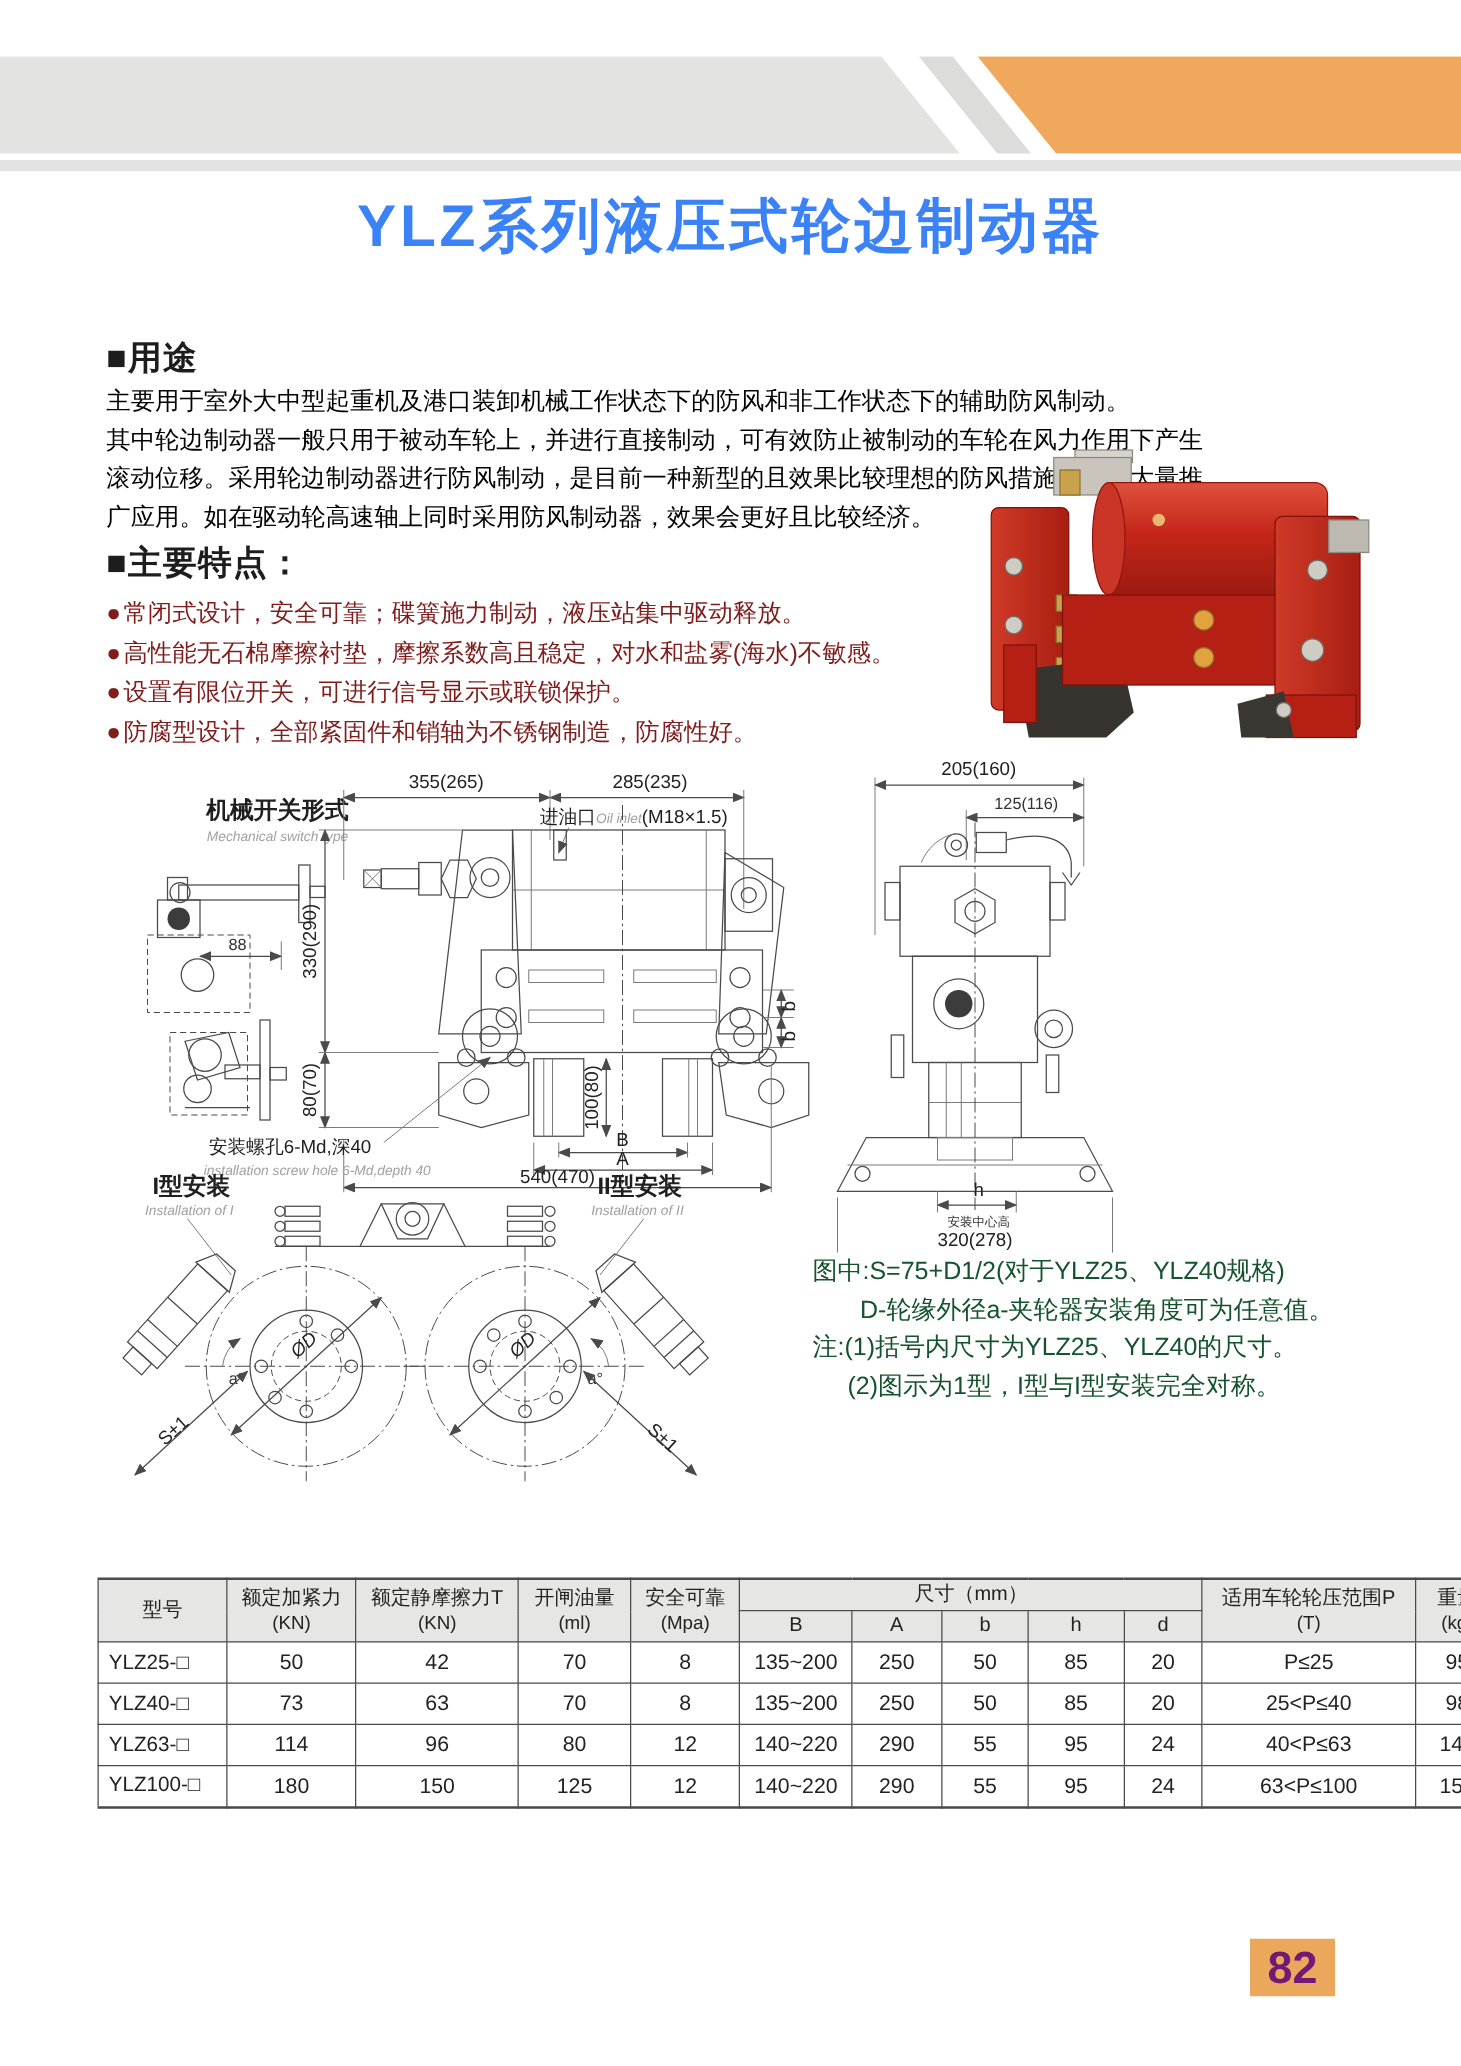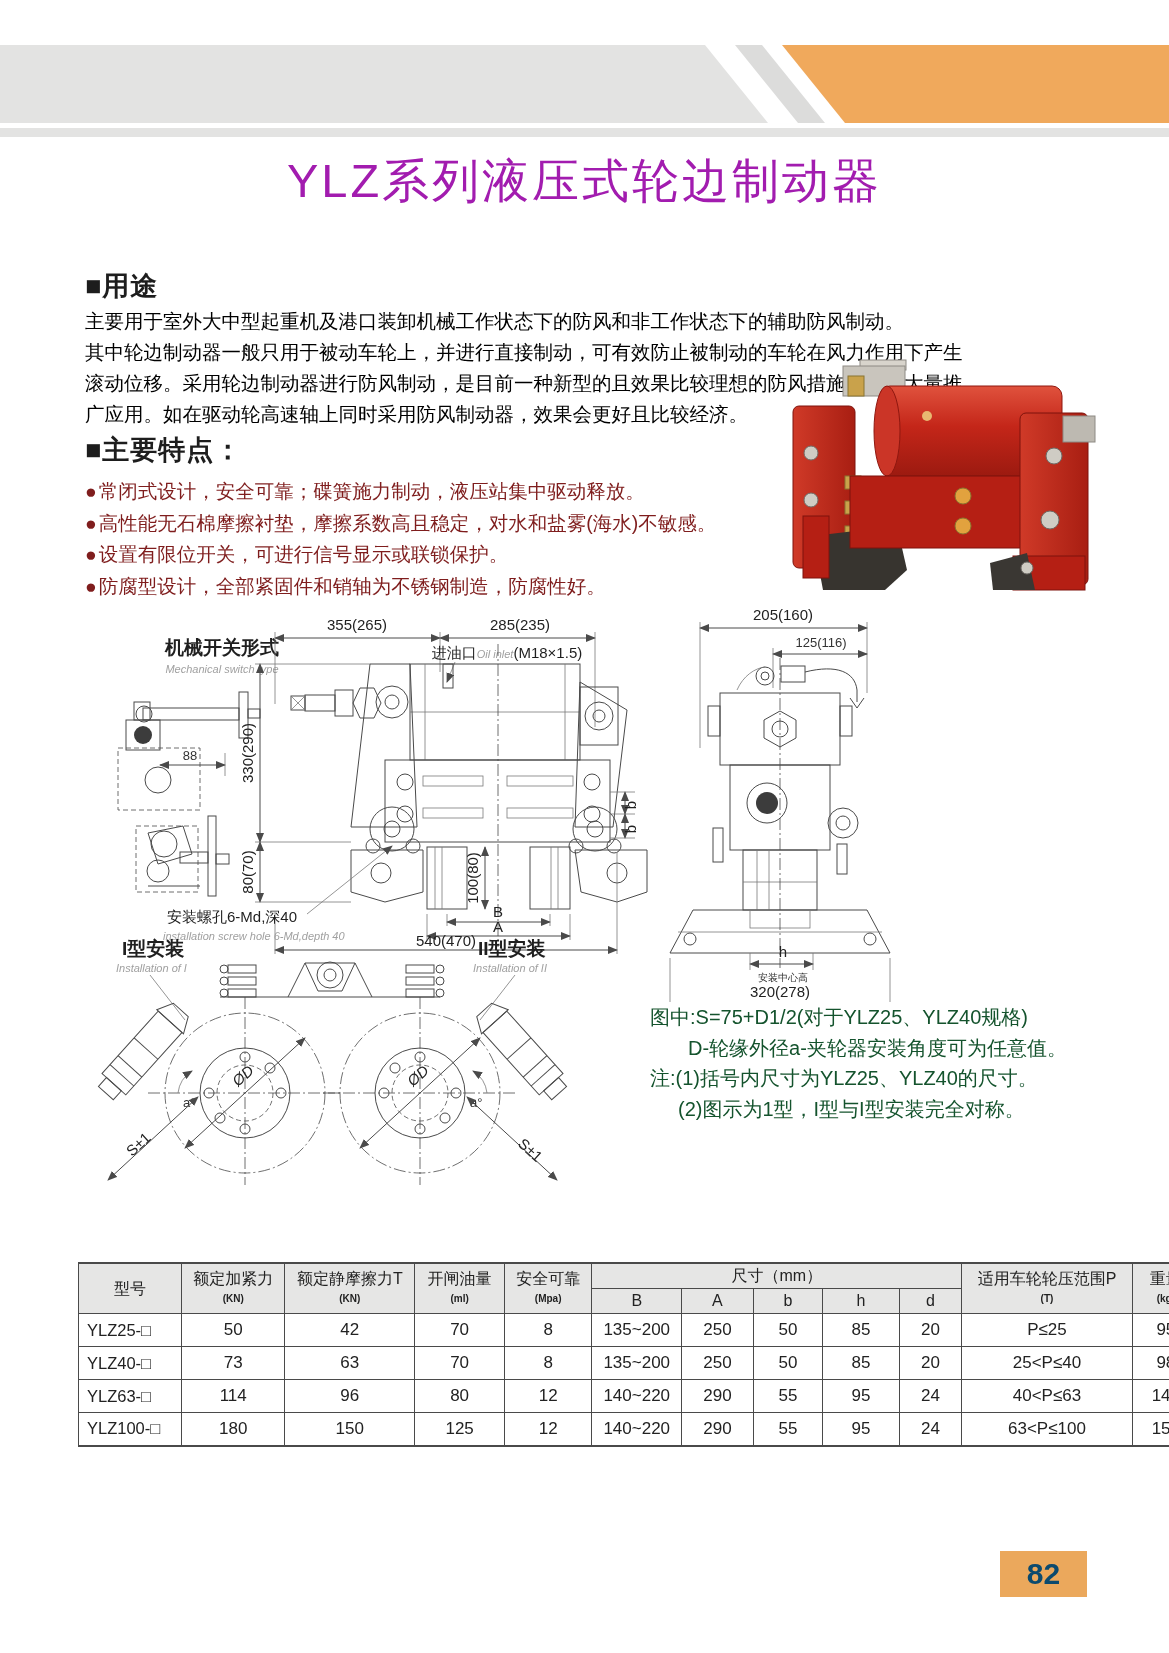--- a/index.html
+++ b/index.html
@@ -10,21 +10,21 @@
   
   .band { position:absolute; left:0; top:45px; width:1169px; height:78px; }
   .band-gray   { position:absolute; inset:0; background:#e3e3e2; clip-path:polygon(0 0, 705px 0, 768px 100%, 0 100%); }
   .band-stripe { position:absolute; inset:0; background:#dcdcdb; clip-path:polygon(735px 0, 762px 0, 825px 100%, 798px 100%); }
   .band-orange { position:absolute; inset:0; background:#f0a95c; clip-path:polygon(782px 0, 1169px 0, 1169px 100%, 845px 100%);
                  display:flex; align-items:center; justify-content:center; }
   .band-orange span { padding-left:190px; font-size:42px; color:#3a3a3a; letter-spacing:6px; }
   .band-underline { position:absolute; left:0; top:128px; width:1169px; height:9px; background:#e3e3e2; }
 
   .page-title { position:absolute; left:0; top:150px; width:1169px; text-align:center;
-                font-size:47px; font-weight:normal; color:#a21caf; letter-spacing:3px; }
+                font-size:47px; font-weight:bold; color:#3b82f6; letter-spacing:3px; }
 
   
   .sec-heading { position:absolute; font-size:27px; font-weight:bold; color:#1d1d1d; letter-spacing:1px; }
   #usage-heading { left:85px; top:268px; }
   #features-heading { left:85px; top:432px; }
   .usage-text { position:absolute; left:85px; top:306px; font-size:19.5px; line-height:31px; color:#000000; white-space:nowrap; }
   .features-list { position:absolute; left:85px; top:478px; font-size:19.5px; line-height:26.5px; color:#7f1d1d; }
   .features-list .feat { white-space:nowrap; margin-bottom:5px; }
   .feat .dot { margin-right:2px; }
 
@@ -54,25 +54,25 @@
   .notes .n-ind2 { padding-left:28px; }
 
   
   .spec-table-wrap { position:absolute; left:78px; top:1262px; width:1122px; }
   table.spec { width:100%; border-collapse:collapse; table-layout:fixed; }
   table.spec th, table.spec td { border:1px solid #4a4a4a; text-align:center; vertical-align:middle; color:#222; }
   table.spec { border-top:2.5px solid #4a4a4a; border-bottom:2px solid #4a4a4a; }
   table.spec thead th { background:#e6e6e5; font-weight:normal; font-size:16px; line-height:20px; padding:2px 0; }
   table.spec td { background:#ffffff; font-size:17px; height:33px; }
   table.spec td.model { text-align:left; padding-left:8px; font-size:16.5px; }
-  .unit { display:block; font-size:10px;font-weight:bold; }
-
-  
-  .page-num { position:absolute; left:1000px; top:1551px; width:87px; height:46px; background:#eba85c;
-              color:#0c4a6e; font-size:30px; font-weight:bold; display:flex; align-items:center; justify-content:center; }
+  .unit { display:block; font-size:15px; }
+
+  
+  .page-num { position:absolute; left:1000px; top:1551px; width:68px; height:46px; background:#eba85c;
+              color:#701a75; font-size:36px; font-weight:bold; display:flex; align-items:center; justify-content:center; }
 </style>
 </head>
 <body>
 
 <div class="page">
 
   <div class="band">
     <div class="band-gray"></div>
     <div class="band-stripe"></div>
     <div class="band-orange">

